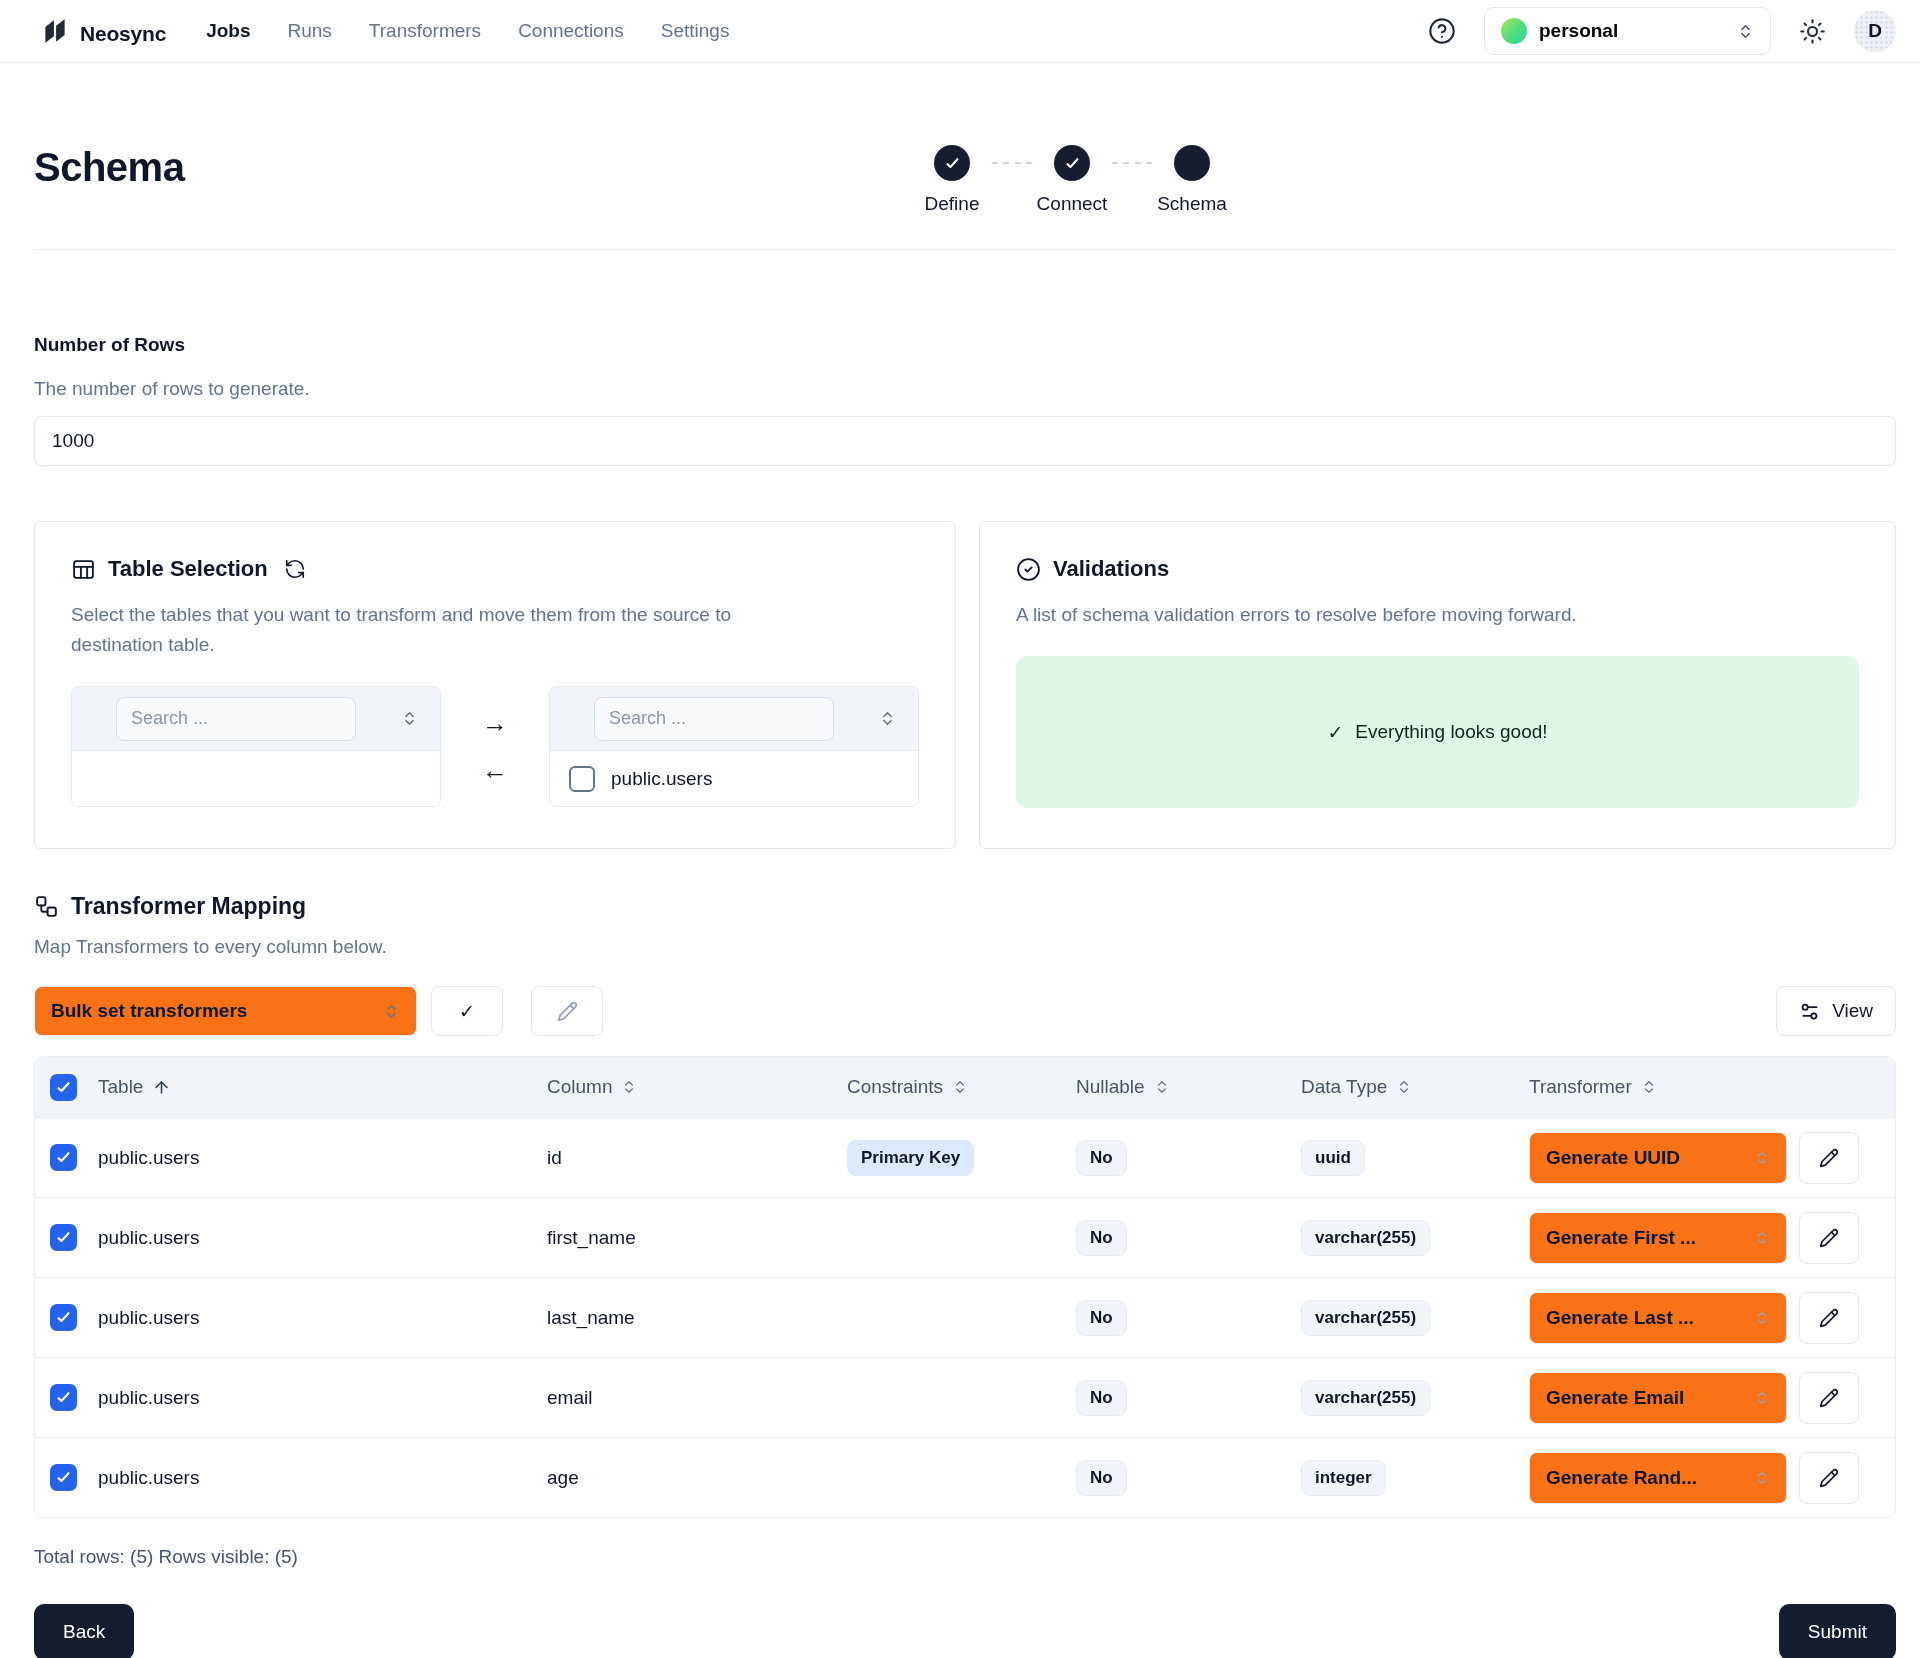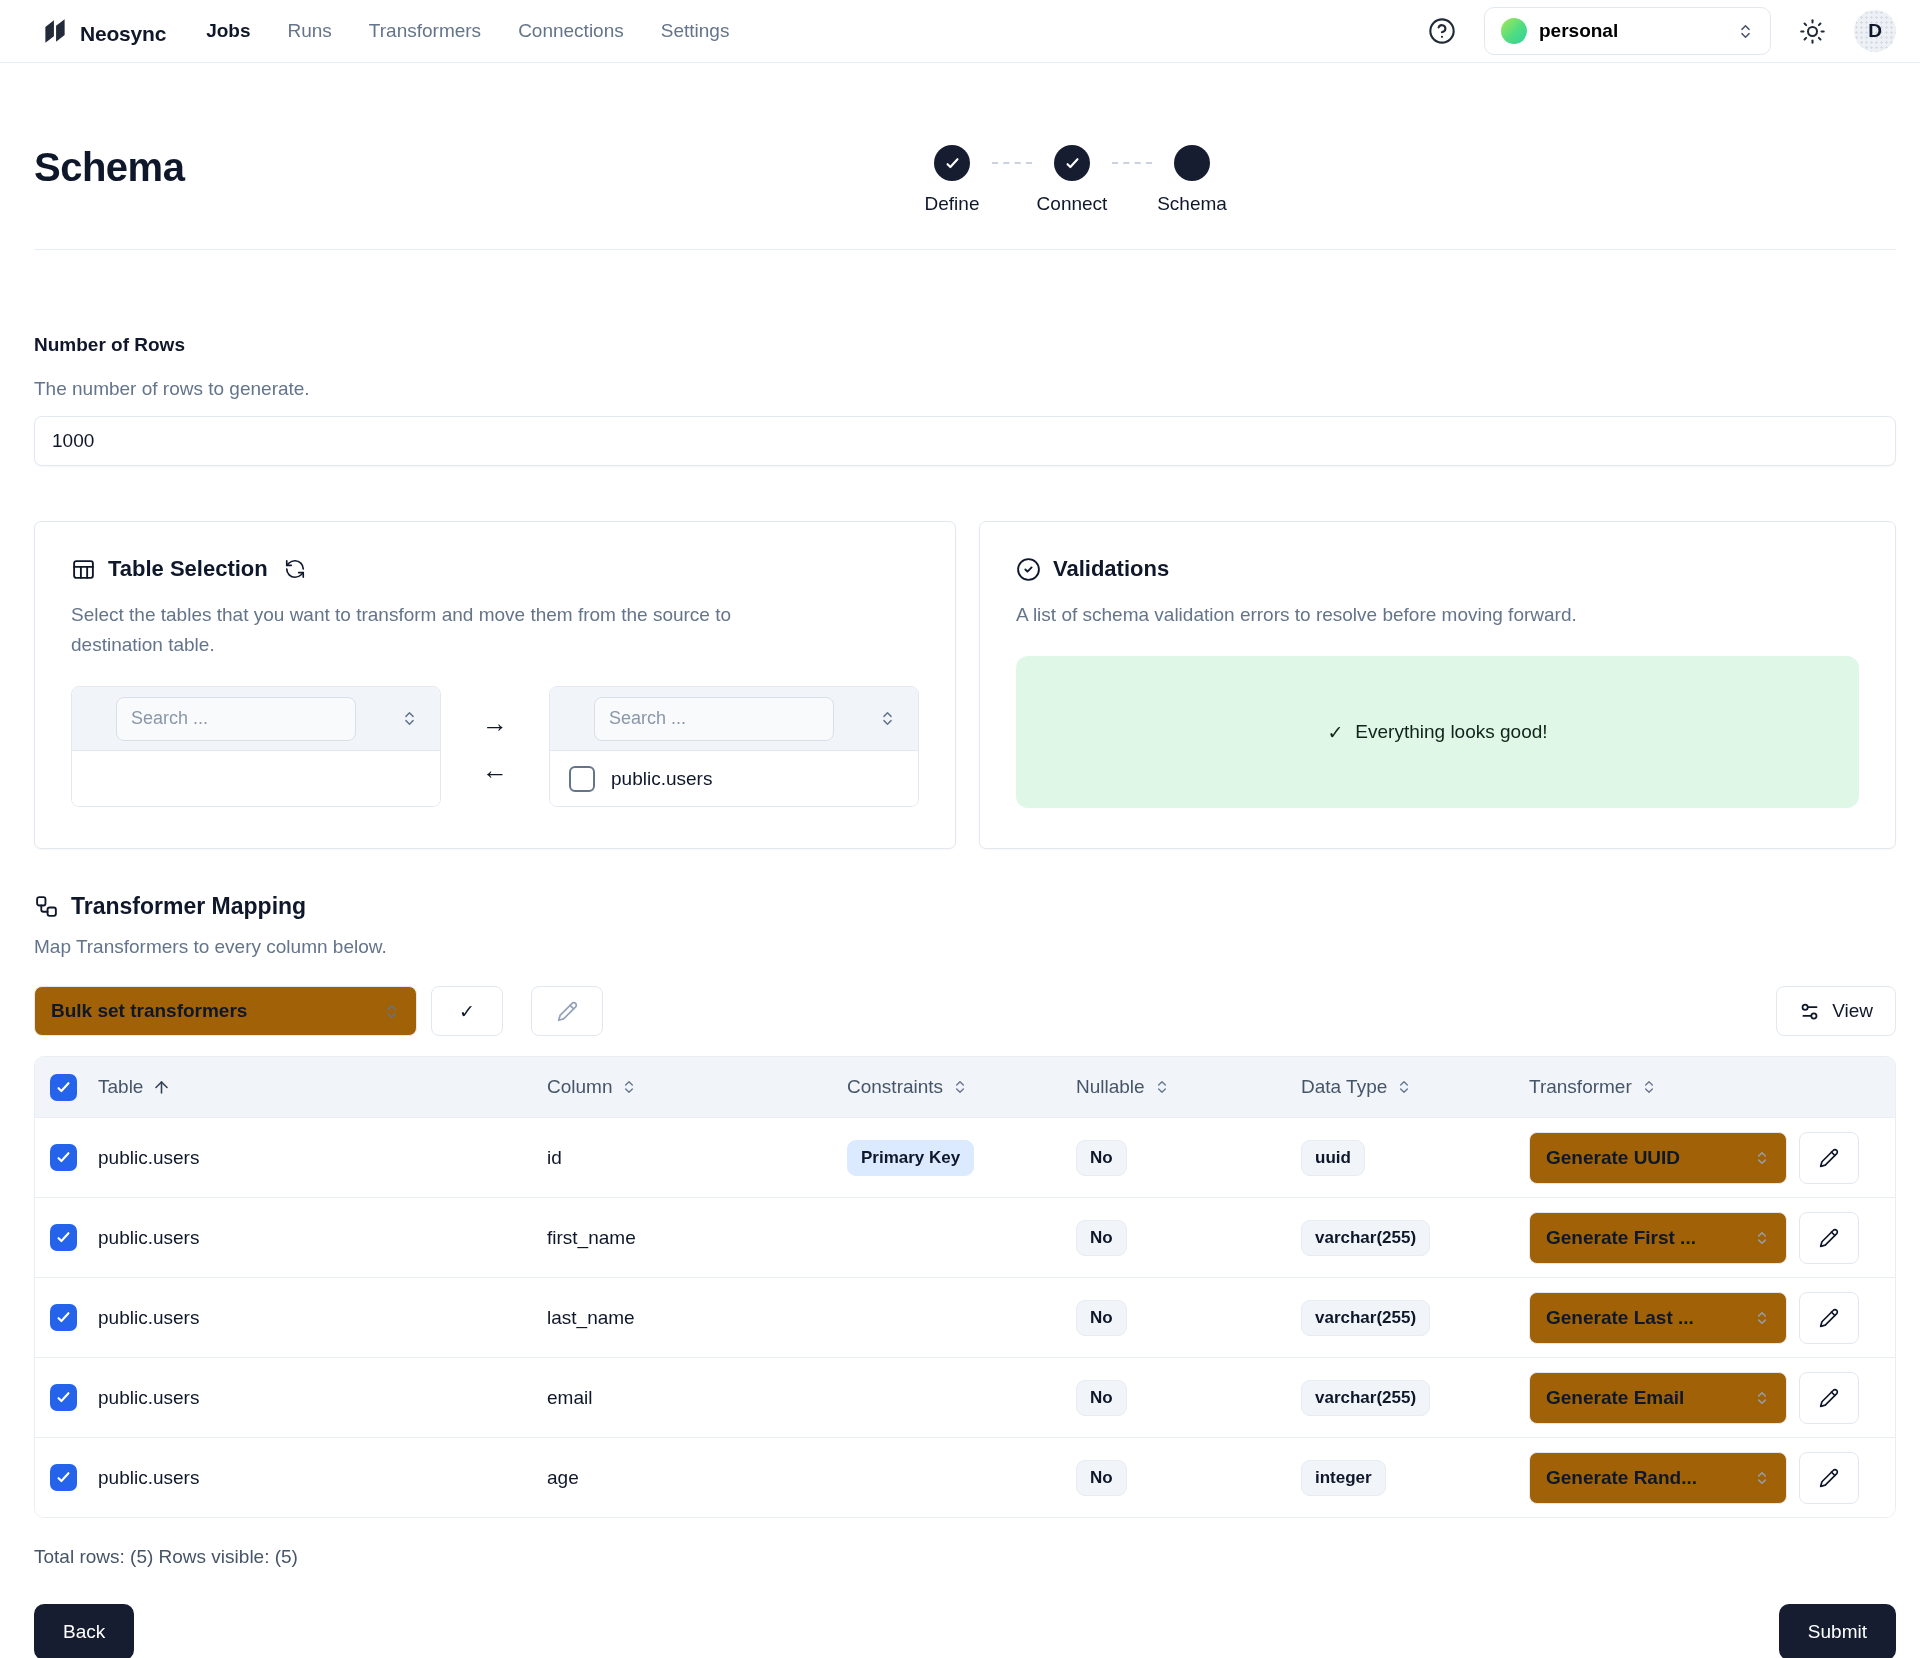--- a/index.html
+++ b/index.html
@@ -69,21 +69,21 @@
   .arrow-btn { background:none; border:none; font-size:26px; color:#0f172a; cursor:pointer; line-height:1; }
 
   .status-box { margin-top:26px; height:152px; border-radius:12px; background:#def7e7;
     display:flex; align-items:center; justify-content:center; gap:12px; font-size:19px; color:#10241a; }
 
   
   .tm-header { margin-top:44px; display:flex; align-items:center; gap:12px;
     font-size:23px; font-weight:700; }
   .tm-desc { margin-top:16px; }
   .toolbar { margin-top:28px; display:flex; align-items:center; }
-  .select { display:flex; align-items:center; justify-content:space-between; background:#a16207;
+  .select { display:flex; align-items:center; justify-content:space-between; background:#f97316;
     border:1px solid #e2e8f0; border-radius:8px; height:50px; padding:0 16px; font-size:19px;
     font-weight:600; color:#0f172a; cursor:pointer; font-family:inherit; white-space:nowrap; }
   .bulk-select { width:383px; }
   .sq-btn { width:72px; height:50px; border:1px solid #e2e8f0; border-radius:8px; background:#fff;
     display:flex; align-items:center; justify-content:center; cursor:pointer; font-size:19px; color:#0f172a; }
   .apply-btn { margin-left:14px; }
   .pencil-btn { margin-left:28px; color:#94a3b8; }
   .view-btn { margin-left:auto; height:50px; padding:0 22px; border:1px solid #e2e8f0; border-radius:8px;
     background:#fff; display:flex; align-items:center; gap:12px; font-size:19px; font-weight:500;
     color:#0f172a; cursor:pointer; font-family:inherit; }

